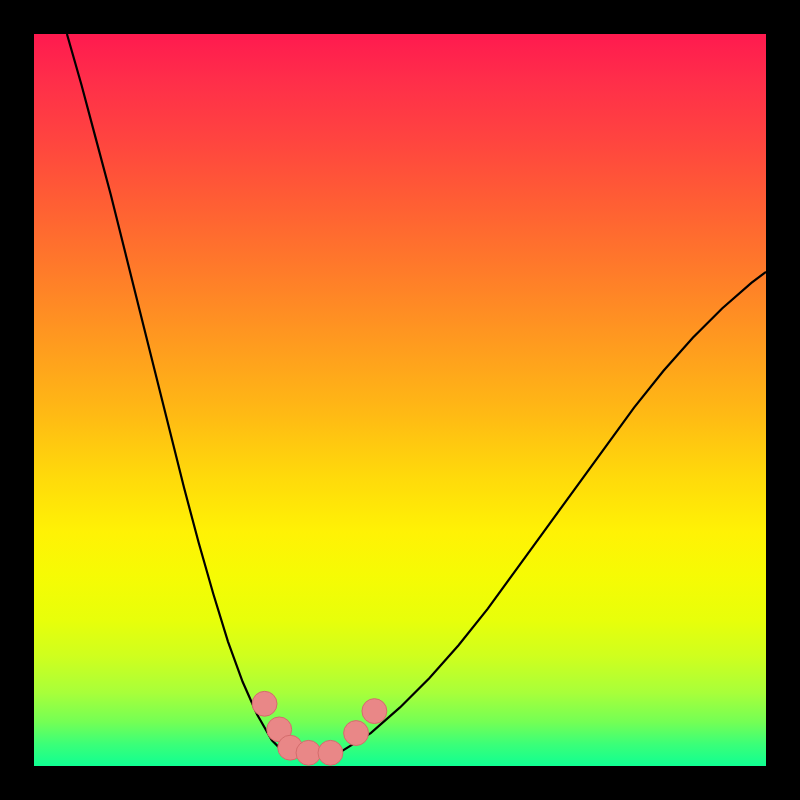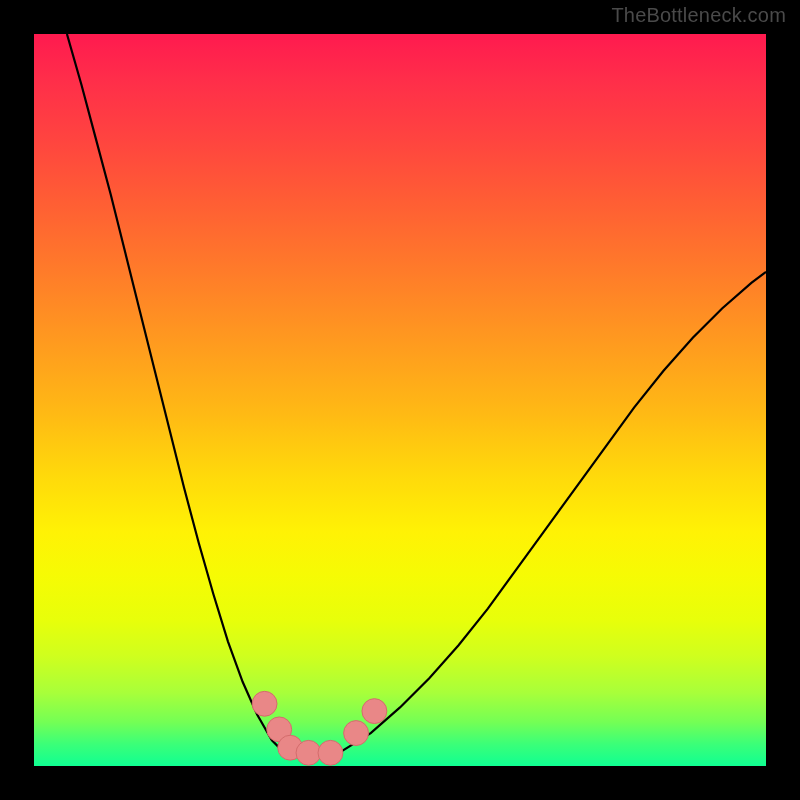--- a/index.html
+++ b/index.html
@@ -59,21 +59,20 @@
     top: 0;
     width: 732px;
     height: 732px;
     overflow: visible;
   }
 </style>
 </head>
 <body>
 
 <div class="frame">
-  <div class="watermark">TheBottleneck.com</div>
 
   <div class="plot-area">
     <svg class="curve" viewBox="0 0 732 732" preserveAspectRatio="none">
       <g>
         <path id="path-left" fill="none" stroke="#000000" stroke-width="2.2" d="M32.94 0.00 L47.58 51.24 L62.22 106.14 L76.86 161.04 L91.50 219.60 L106.14 278.16 L120.78 336.72 L135.42 395.28 L150.06 453.84 L164.70 508.74 L179.34 559.98 L193.98 607.56 L208.62 647.82 L223.26 680.76 L237.90 706.38 L248.88 717.36"></path>
         <path id="path-floor" fill="none" stroke="#000000" stroke-width="2.2" d="M248.88 717.36 L263.52 721.02 L278.16 721.02 L292.80 721.02 L307.44 717.36"></path>
         <path id="path-right" fill="none" stroke="#000000" stroke-width="2.2" d="M307.44 717.36 L336.72 699.06 L366.00 673.44 L395.28 644.16 L424.56 611.22 L453.84 574.62 L483.12 534.36 L512.40 494.10 L541.68 453.84 L570.96 413.58 L600.24 373.32 L629.52 336.72 L658.80 303.78 L688.08 274.50 L717.36 248.88 L732.00 237.90"></path>
       </g>
       <g id="marker-group">
           <circle cx="230.58" cy="669.78" r="12.44" fill="#e98787" stroke="#d46c6c" stroke-width="1"></circle>

